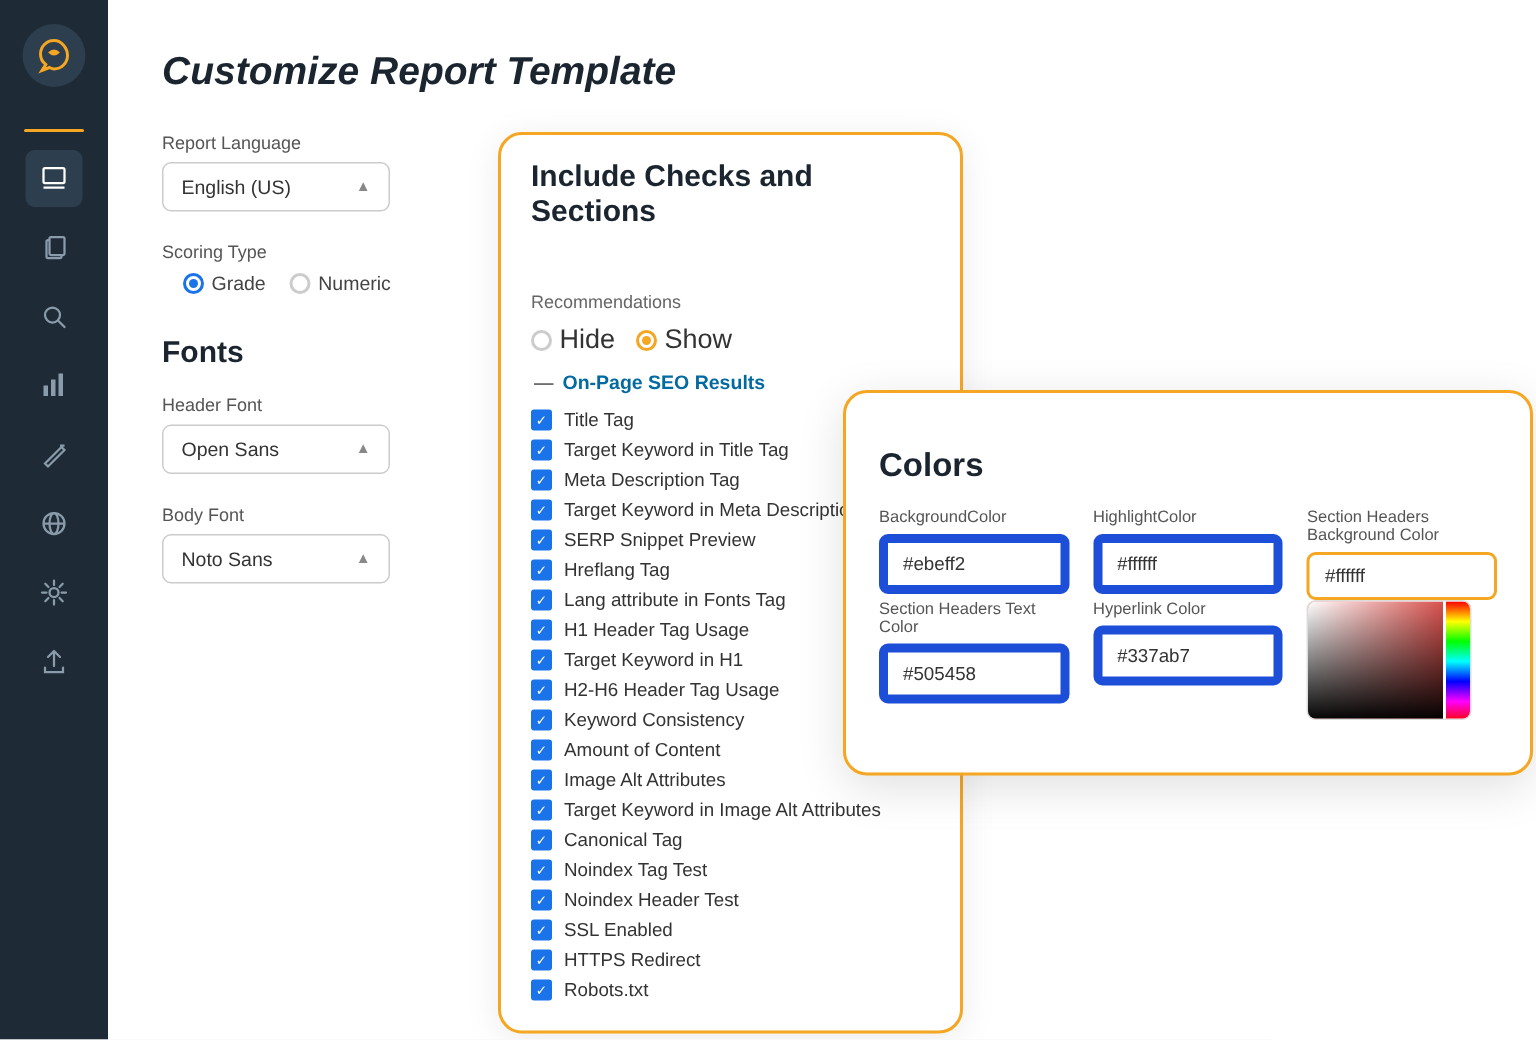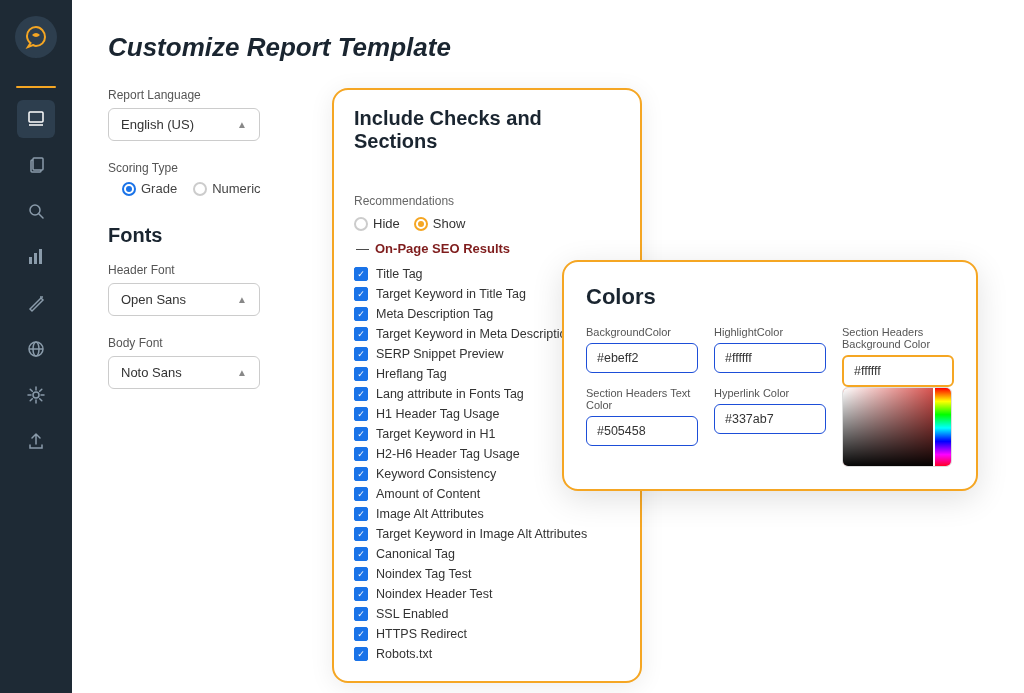--- a/index.html
+++ b/index.html
@@ -149,42 +149,42 @@
     }
 
     .recommendations-label {
       font-size: 12px;
       color: #666;
       margin-bottom: 8px;
       margin-top: 41px;
     }
 
     .radio-row { display: flex; align-items: center; gap: 14px; margin-bottom: 10px; }
-    .radio-option { display: flex; align-items: center; gap: 5px; font-size: 13px; color: #333; }
+    .radio-option { display: flex; align-items: center; gap: 5px; font-size: 18px; color: #333; }
     .radio-circle {
       width: 14px; height: 14px; border-radius: 50%;
       border: 2px solid #ccc;
       display: flex; align-items: center; justify-content: center;
       flex-shrink: 0;
     }
     .radio-circle.selected { border-color: #f5a623; }
     .radio-circle.selected::after {
       content: '';
       width: 6px; height: 6px;
       background: #f5a623;
       border-radius: 50%;
     }
 
     .section-header {
       display: flex;
       align-items: center;
       gap: 6px;
       font-size: 13px;
       font-weight: 700;
-      color: #7f1d1d;
+      color: #0369a1;
       margin-bottom: 8px;
       padding-left: 2px;
     }
     .section-header::before {
       content: '—';
       color: #333;
       font-weight: 400;
     }
 
     .checklist { list-style: none; }
@@ -205,25 +205,25 @@
       flex-shrink: 0;
       color: white;
       font-size: 9px;
     }
 
     
     .colors-card {
       position: absolute;
       left: 490px;
       top: 260px;
-      width: 416px;
+      width: 460px;
       background: #fff;
       border: 2.5px solid #f5a623;
       border-radius: 16px;
-      padding: 22px 22px;
+      padding: 35px 22px;
       box-shadow: 0 8px 32px rgba(0,0,0,0.12);
       z-index: 10;
     }
 
     .colors-title {
       font-size: 22px;
       font-weight: 700;
       color: #1a2530;
       margin-bottom: 16px;
     }
@@ -235,21 +235,21 @@
     }
 
     .color-field-label {
       font-size: 11px;
       color: #555;
       margin-bottom: 5px;
       font-weight: 500;
     }
 
     .color-input {
-      border: 1px solid #1d4ed8;
+      border: 6px solid #1d4ed8;
       border-radius: 6px;
       padding: 7px 10px;
       font-size: 12.5px;
       color: #333;
       width: 100%;
       background: #fff;
     }
 
     .color-picker-area {
       width: 110px;

